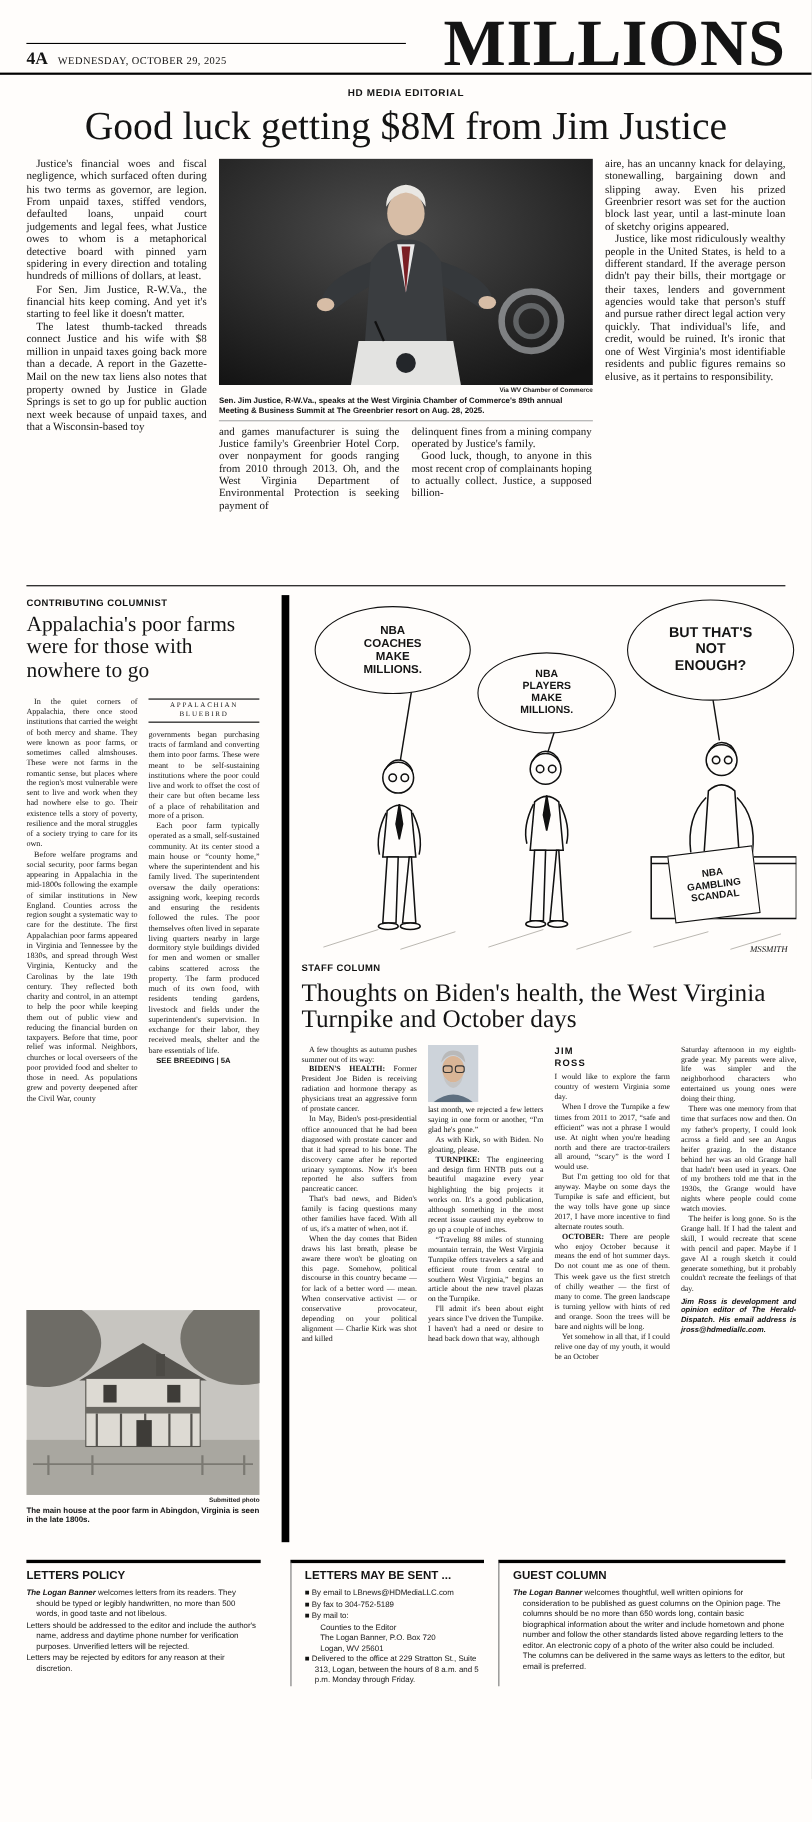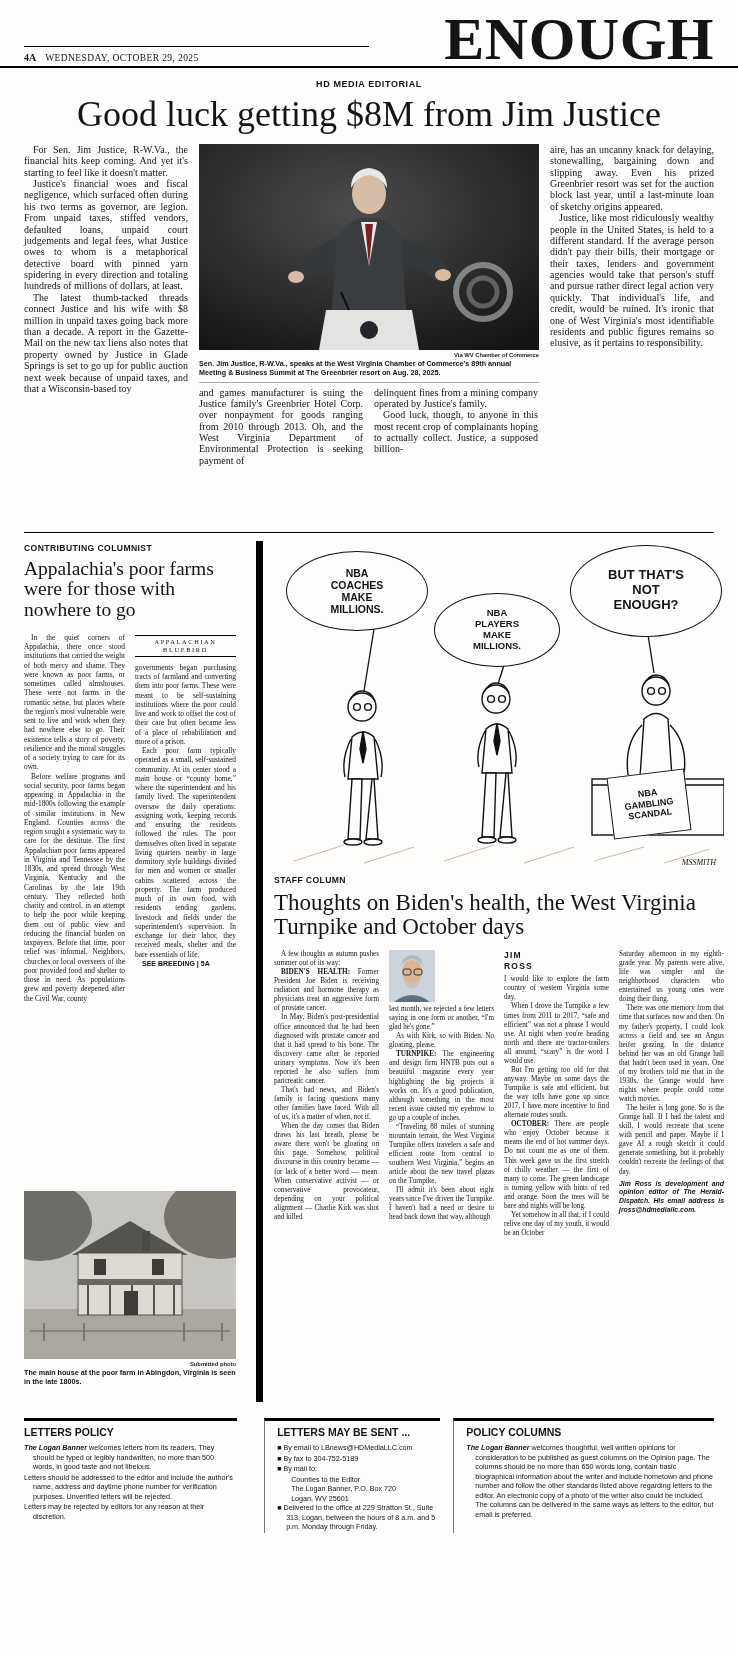--- a/index.html
+++ b/index.html
@@ -3,21 +3,21 @@
 <meta charset="utf-8">
 <style>
   html,body{margin:0;padding:0;background:#d9d9d9;}
   .page{width:738px;height:1656px;margin:0 auto;background:#fffdfb;color:#141414;
         font-family:"Liberation Serif",serif;position:relative;overflow:hidden;}
   
   .masthead{display:flex;justify-content:space-between;align-items:flex-end;
             padding:16px 24px 3px;border-bottom:2px solid #000;}
   .masthead-left{border-top:1px solid #000;width:345px;padding-top:5px;
                  display:flex;align-items:baseline;gap:9px;}
-  .page-num{font-weight:bold;font-size:10px;}
+  .page-num{font-weight:bold;font-size:16px;}
   .pub-date{font-size:9.5px;letter-spacing:.4px;}
   .section-title{font-size:60px;line-height:.78;margin:0;font-weight:bold;letter-spacing:.5px;}
   
   .ed-kicker{text-align:center;font-family:"Liberation Sans",sans-serif;font-weight:bold;
              font-size:9px;letter-spacing:.6px;margin:11px 0 7px;}
   .ed-headline{text-align:center;font-weight:400;font-size:36px;line-height:1;margin:0 24px 12px;}
   .ed-cols{display:flex;gap:11px;padding:0 24px;height:378px;overflow:hidden;}
   .col-text{text-align:justify;}
   .col-text p{margin:0;text-indent:9px;}
   .col-text p.cont{text-indent:0;}
@@ -93,30 +93,30 @@
 </head>
 <body>
 
 <div class="page">
 
   <header class="masthead">
     <div class="masthead-left">
       <span class="page-num">4A</span>
       <span class="pub-date">WEDNESDAY, OCTOBER 29, 2025</span>
     </div>
-    <h1 class="section-title">ENOUGH</h1>
+    <h1 class="section-title">MILLIONS</h1>
   </header>
 
   <div class="ed-kicker">HD MEDIA EDITORIAL</div>
   <h2 class="ed-headline">Good luck getting $8M from Jim Justice</h2>
 
   <div class="ed-cols">
     <div class="ed-col col-text">
+        <p>Justice's financial woes and fiscal negligence, which surfaced often during his two terms as governor, are legion. From unpaid taxes, stiffed vendors, defaulted loans, unpaid court judgements and legal fees, what Justice owes to whom is a metaphorical detective board with pinned yarn spidering in every direction and totaling hundreds of millions of dollars, at least.</p>
         <p>For Sen. Jim Justice, R-W.Va., the financial hits keep coming. And yet it's starting to feel like it doesn't matter.</p>
-        <p>Justice's financial woes and fiscal negligence, which surfaced often during his two terms as governor, are legion. From unpaid taxes, stiffed vendors, defaulted loans, unpaid court judgements and legal fees, what Justice owes to whom is a metaphorical detective board with pinned yarn spidering in every direction and totaling hundreds of millions of dollars, at least.</p>
         <p>The latest thumb-tacked threads connect Justice and his wife with $8 million in unpaid taxes going back more than a decade. A report in the Gazette-Mail on the new tax liens also notes that property owned by Justice in Glade Springs is set to go up for public auction next week because of unpaid taxes, and that a Wisconsin-based toy</p>
       </div>
 
     <div class="ed-mid">
       <div class="ed-photo">
         <svg width="340" height="206" viewBox="0 0 340 206">
           <defs>
             <radialGradient id="jg" cx="45%" cy="32%" r="80%">
               <stop offset="0" stop-color="#4c4c4c"></stop>
                 <stop offset="1" stop-color="#141414"></stop>
@@ -350,20 +350,20 @@
           <p>■ By email to LBnews@HDMediaLLC.com</p>
           <p>■ By fax to 304-752-5189</p>
           <p>■ By mail to:</p>
           <p class="addr">Counties to the Editor</p>
           <p class="addr">The Logan Banner, P.O. Box 720</p>
           <p class="addr">Logan, WV 25601</p>
           <p>■ Delivered to the office at 229 Stratton St., Suite 313, Logan, between the hours of 8 a.m. and 5 p.m. Monday through Friday.</p>
         </div>
     </section>
     <section class="policy-box box3">
-      <div class="box-title">POLICY COLUMNS</div>
+      <div class="box-title">GUEST COLUMN</div>
       <div class="box-body">
         <p><span class="lead">The Logan Banner</span><span> welcomes thoughtful, well written opinions for consideration to be published as guest columns on the Opinion page. The columns should be no more than 650 words long, contain basic biographical information about the writer and include hometown and phone number and follow the other standards listed above regarding letters to the editor. An electronic copy of a photo of the writer also could be included. The columns can be delivered in the same ways as letters to the editor, but email is preferred.</span></p>
       </div>
     </section>
   </div>
 
 </div>
 
 </body></html>

